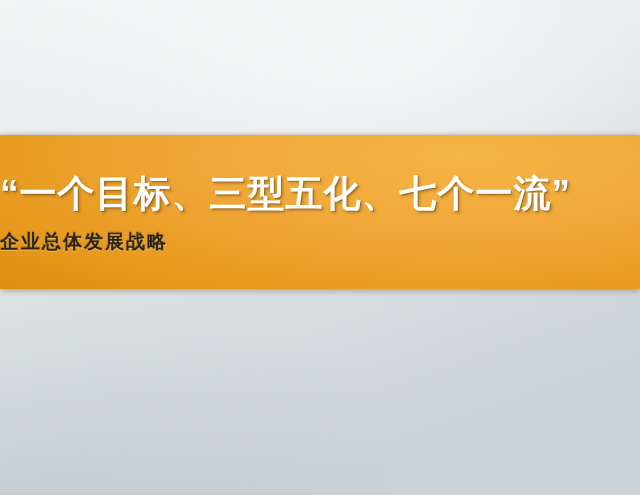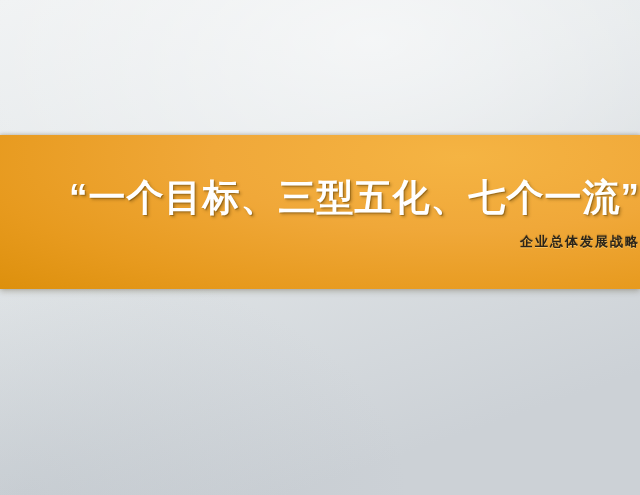--- a/index.html
+++ b/index.html
@@ -42,41 +42,41 @@
     left: 0;
     top: 135px;
     width: 640px;
     height: 154px;
     box-sizing: border-box;
     background:
       radial-gradient(130% 160% at 72% 14%, #f5b443 0%, #f0a839 30%, #e79a1e 58%, #d98c06 84%, #cf8404 100%);
     box-shadow: 0 2px 6px rgba(60,45,10,0.30), 0 -1px 3px rgba(60,45,10,0.16);
     display: flex;
     flex-direction: column;
-    align-items: flex-end;
+    align-items: flex-start;
     justify-content: center;
   }
   .banner-title {
     margin: 0;
     color: #ffffff;
     font-size: 37px;
     font-weight: bold;
     letter-spacing: 1px;
     line-height: 1.12;
     white-space: nowrap;
     text-shadow:
       1px 1px 0 rgba(120,80,10,0.45),
       2px 2px 3px rgba(90,60,8,0.38);
     padding-top: 4px;
   }
   .banner-subtitle {
     margin: 0;
     margin-top: 14px;
     color: #2b2419;
-    font-size: 13px;
+    font-size: 19px;
     font-weight: bold;
     letter-spacing: 2px;
     white-space: nowrap;
     text-shadow:
       0 1px 0 rgba(255,215,130,0.55),
       0 -1px 1px rgba(0,0,0,0.22);
   }
 </style>
 </head>
 <body>

